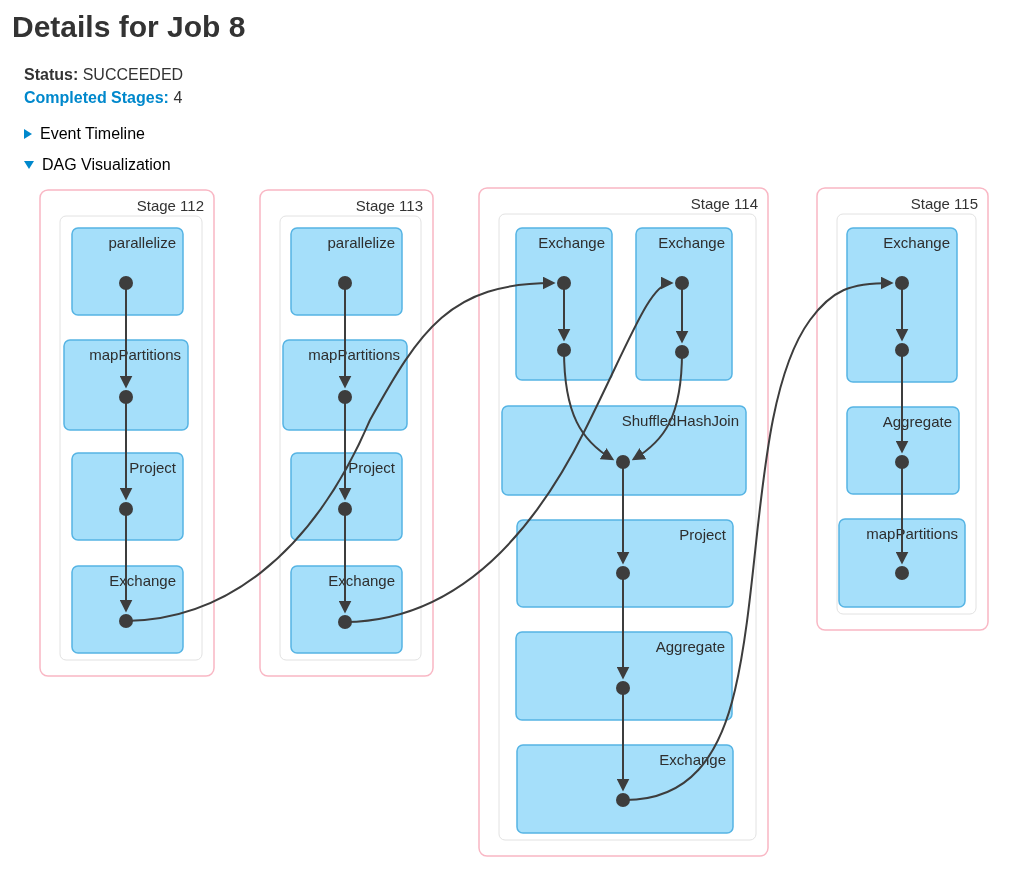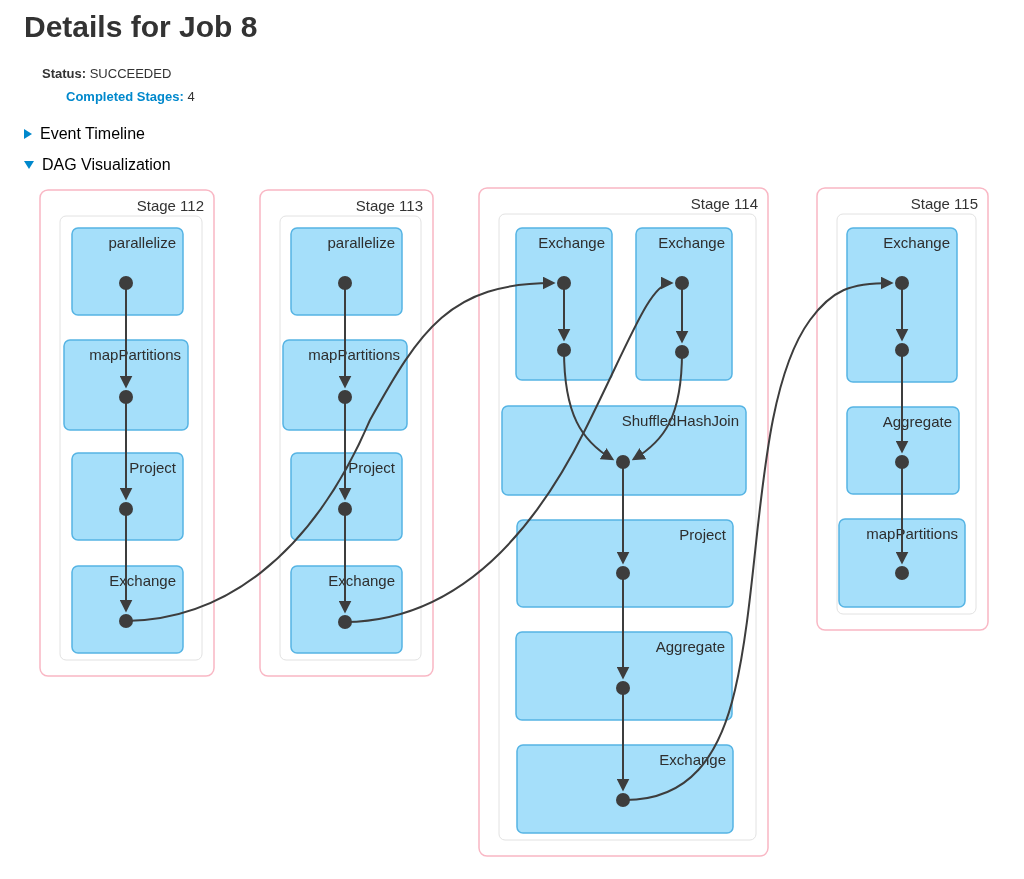--- a/index.html
+++ b/index.html
@@ -2,28 +2,28 @@
 <html><head>
 <meta charset="utf-8">
 <style>
   html,body{margin:0;padding:0;}
   body{
     width:1024px;height:879px;position:relative;background:#ffffff;
     font-family:"Liberation Sans",sans-serif;color:#333333;overflow:hidden;
   }
   .header{position:absolute;left:0;top:0;width:1024px;z-index:2;}
   h1{
-    position:absolute;left:24px;top:10px;margin:0;
+    position:absolute;left:12px;top:10px;margin:0;
     font-size:30px;font-weight:bold;color:#333333;white-space:nowrap;
   }
-  .meta{position:absolute;left:42px;font-size:13px;white-space:nowrap;}
+  .meta{position:absolute;left:24px;font-size:16px;white-space:nowrap;}
   .meta strong{font-weight:bold;}
   .status-line{top:66px;}
   .completed-line{top:89px;}
-  .blue{color:#0088cc;margin-left:24px;}
+  .blue{color:#0088cc;}
   .toggle{
     position:absolute;left:24px;font-size:16px;color:#000000;
     white-space:nowrap;cursor:pointer;display:flex;align-items:center;
   }
   .toggle-timeline{top:125px;}
   .toggle-dag{top:156px;}
   .caret{display:inline-block;width:0;height:0;margin-right:8px;}
   .caret-right{border-top:5px solid transparent;border-bottom:5px solid transparent;border-left:8px solid #0088cc;}
   .caret-down{border-left:5px solid transparent;border-right:5px solid transparent;border-top:8px solid #0088cc;}
   #dag-svg{position:absolute;left:0;top:0;z-index:1;}

